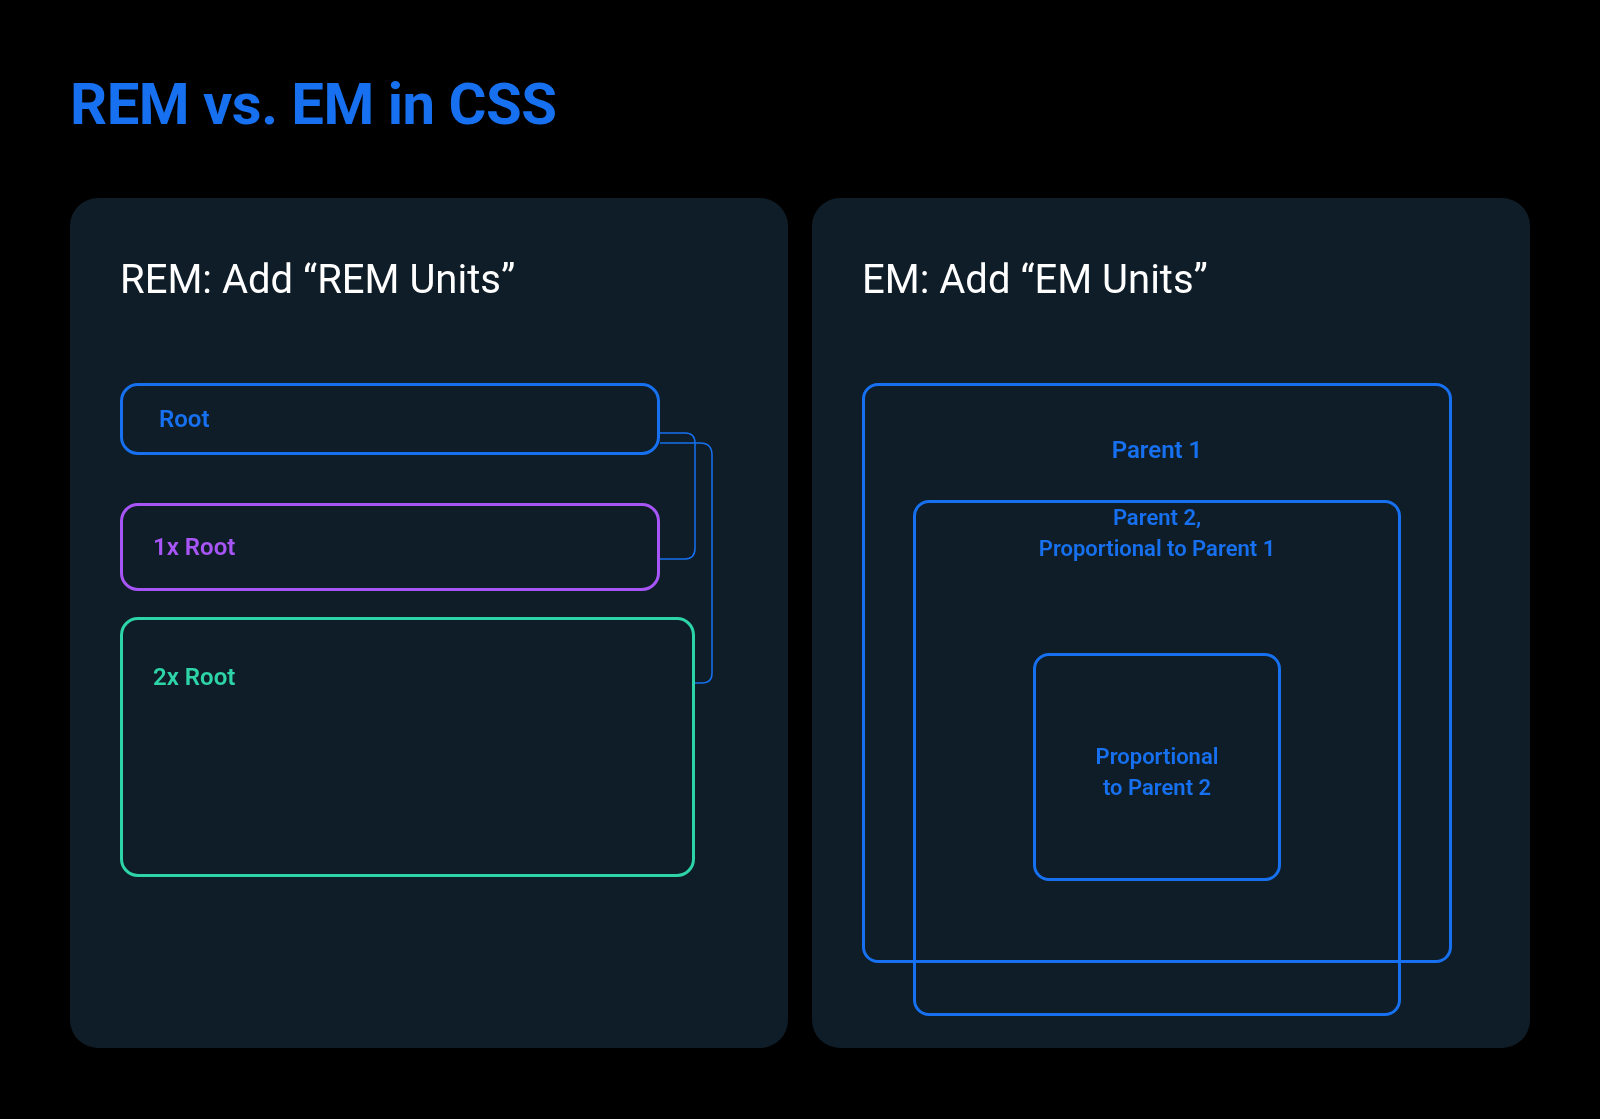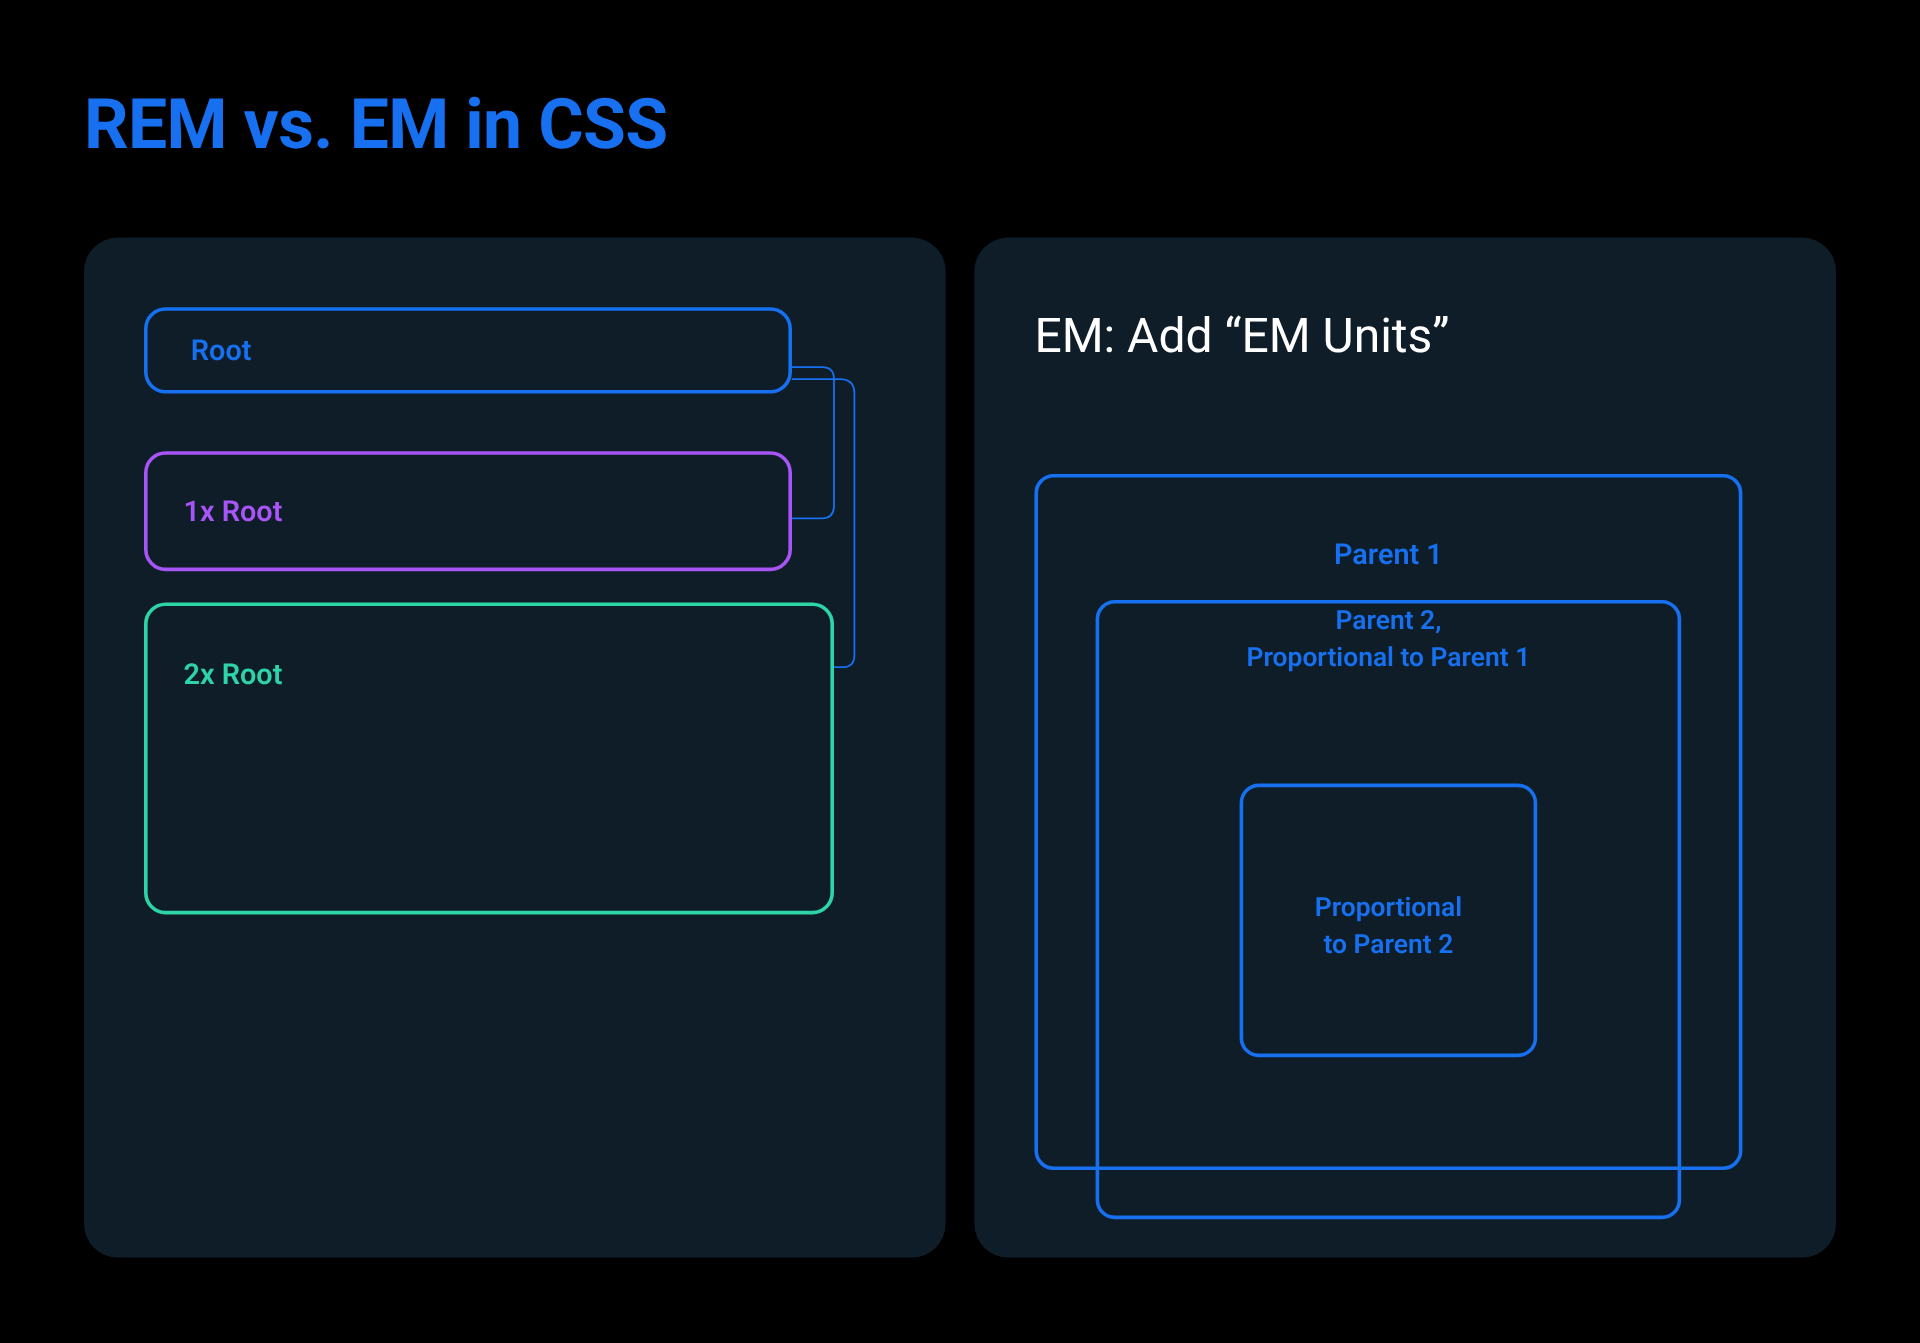--- a/index.html
+++ b/index.html
@@ -68,21 +68,21 @@
       height: 72px;
       display: flex;
       align-items: center;
       padding-left: 36px;
     }
     
     .rem-1x {
       border-color: #a855f7;
       color: #a855f7;
       width: 540px;
-      height: 100px;
+      height: 88px;
       display: flex;
       align-items: center;
       margin-top: 48px;
     }
     
     .rem-2x {
       border-color: #2dd4a8;
       color: #2dd4a8;
       width: 575px;
       height: 260px;
@@ -109,21 +109,21 @@
       position: absolute;
       text-align: center;
       color: #1670f0;
       font-weight: 600;
     }
     
     .em-parent1 {
       width: 590px;
       height: 580px;
       left: 0;
-      top: 12px;
+      top: 0;
       padding-top: 50px;
       font-size: 24px;
     }
     
     .em-parent2 {
       width: 488px;
       height: 516px;
       left: 51px;
       top: 117px;
       font-size: 22px;
@@ -141,20 +141,21 @@
     }
   </style>
 </head>
 <body>
 
 <h1 class="main-title">REM vs. EM in CSS</h1>
 
 <div class="panels">
 
   <div class="panel">
+    <h2 class="panel-title">REM: Add “REM Units”</h2>
 
     <div class="rem-content">
 
       <div class="rem-box rem-root">
         <span>Root</span>
       </div>
 
       <div class="rem-box rem-1x">
         <span>1x Root</span>
       </div>

